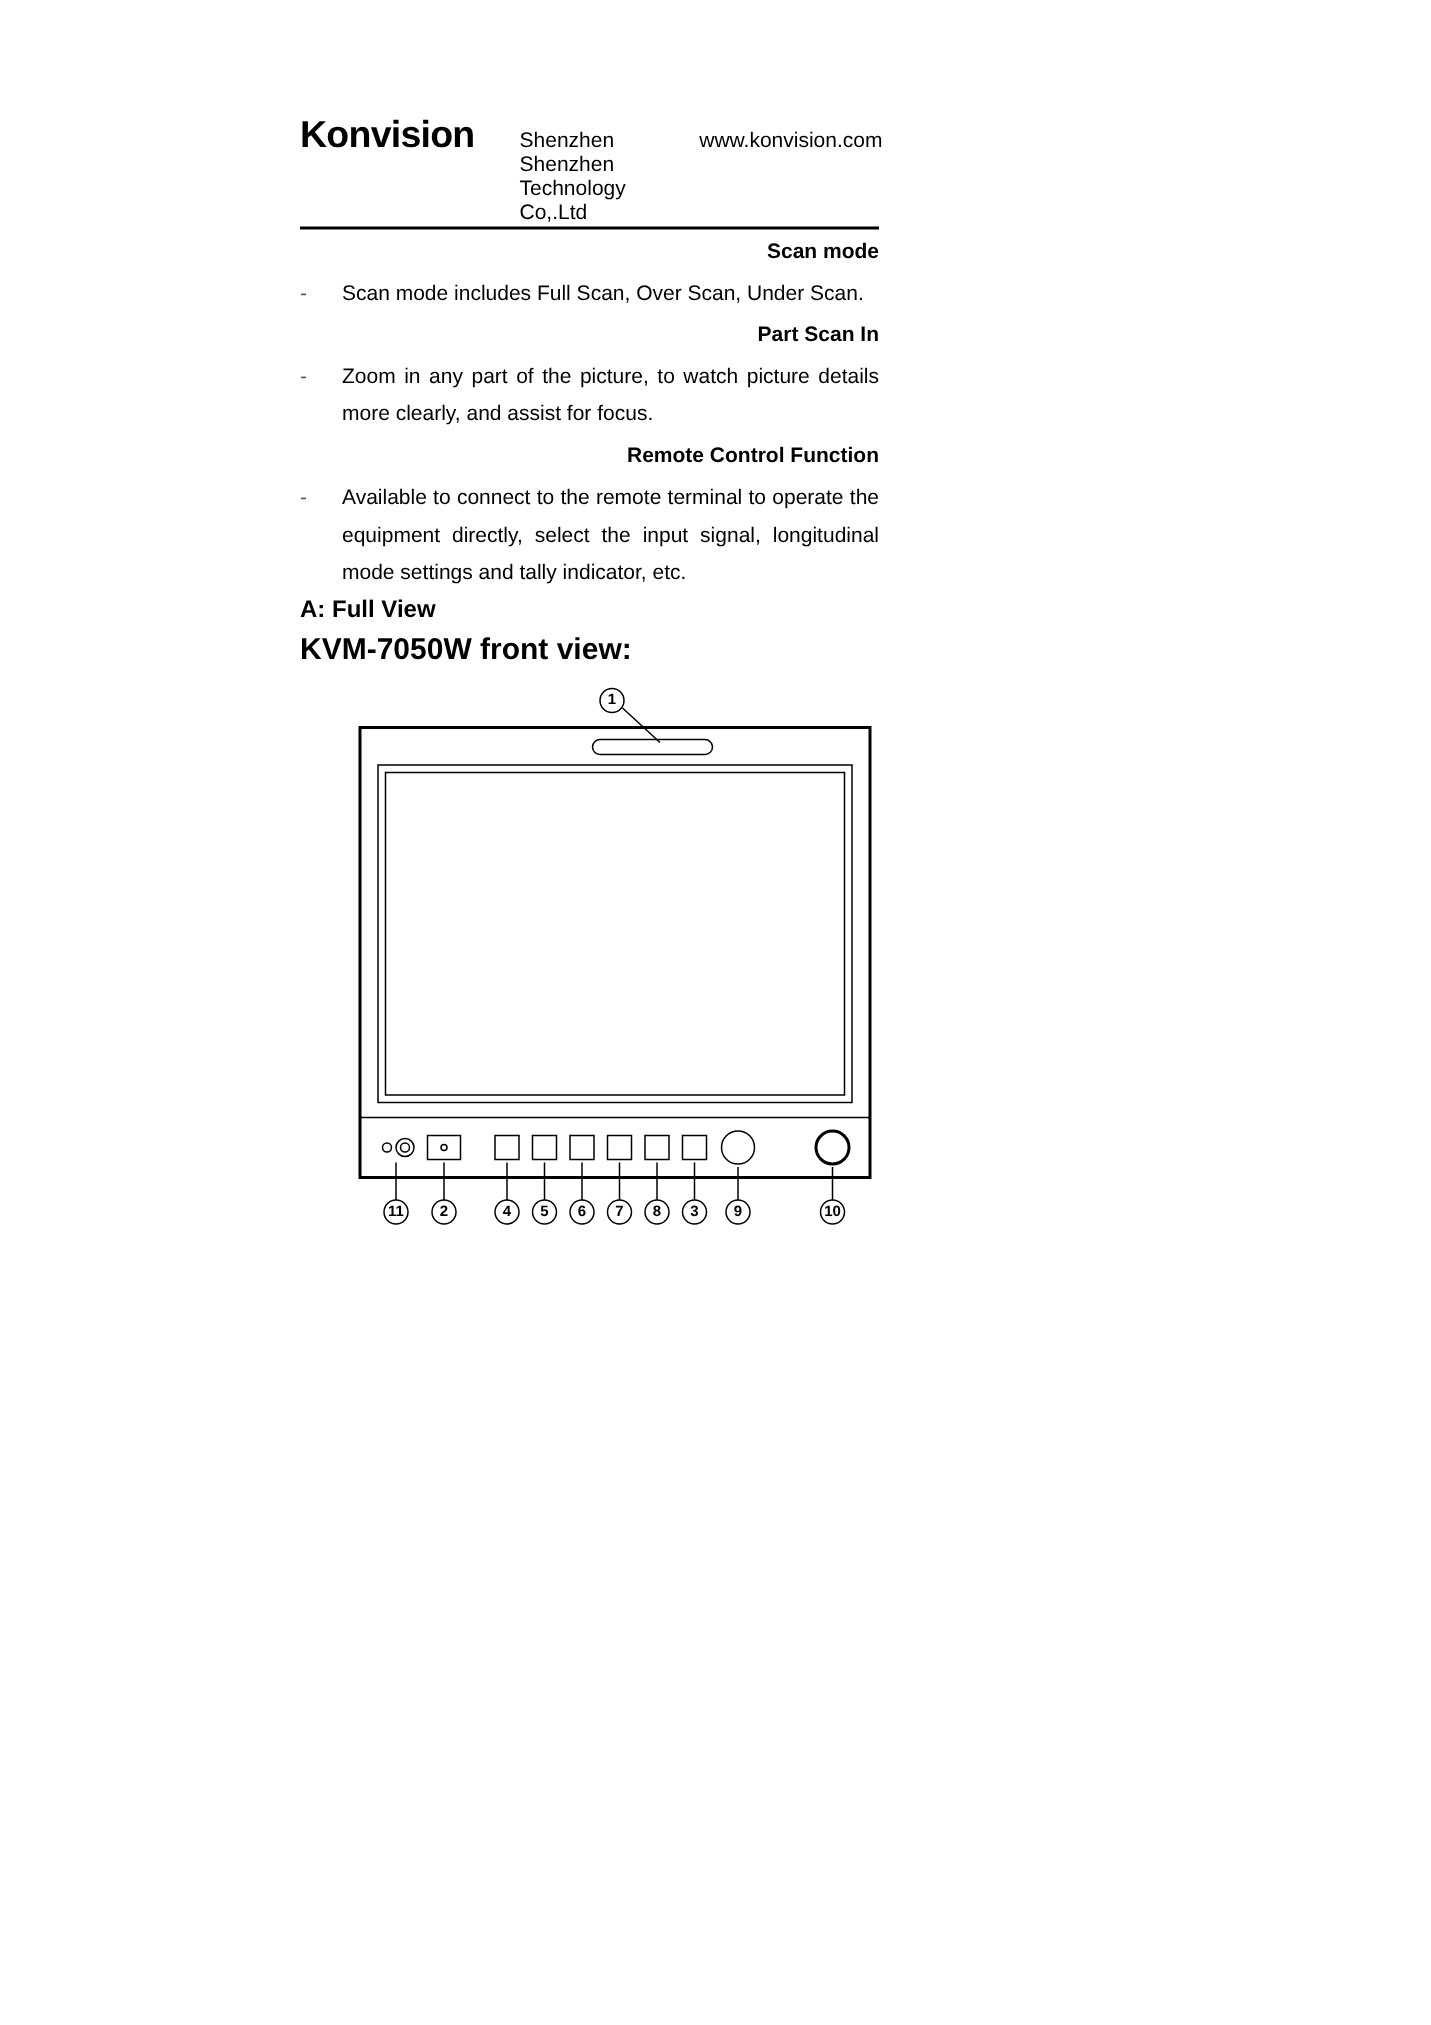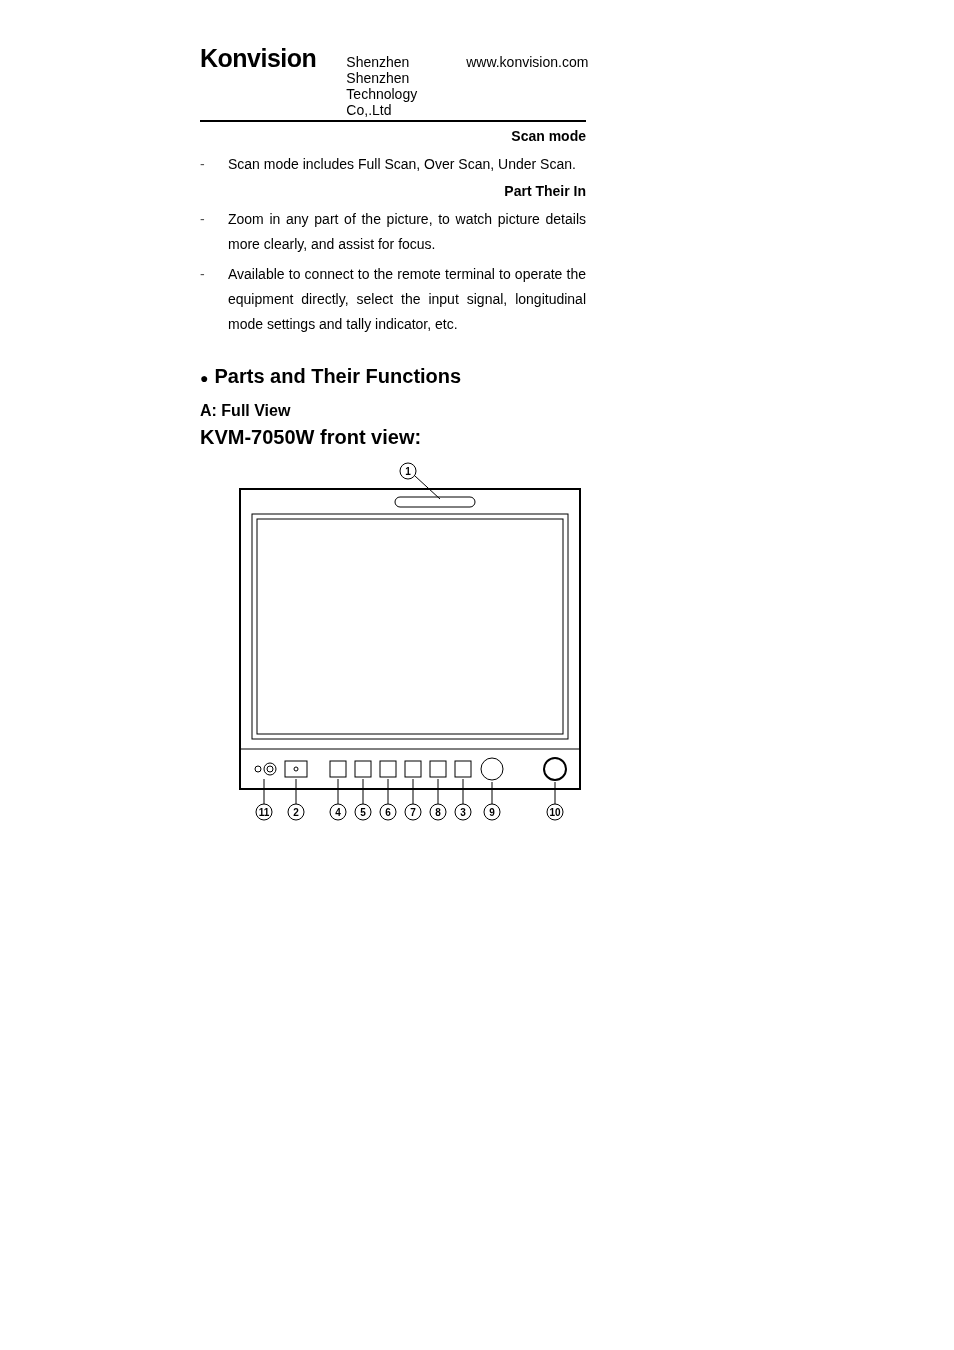--- a/index.html
+++ b/index.html
@@ -4,21 +4,21 @@
 <style>
   body {
     margin: 0;
     padding: 0;
     background: #fff;
     font-family: Arial, sans-serif;
     color: #000;
     width: 954px;
   }
   .page {
-    padding: 44px 200px 60px 200px;
+    padding: 76px 200px 60px 200px;
     box-sizing: border-box;
     width: 786px;
   }
   .header-row {
     display: flex;
     align-items: baseline;
     border-bottom: 2px solid #000;
     padding-bottom: 2px;
     margin-bottom: 6px;
   }
@@ -118,34 +118,32 @@
     <span class="header-company">Shenzhen Shenzhen Technology Co,.Ltd</span>
     <span class="header-url">www.konvision.com</span>
   </div>
 
   <div class="section-title">Scan mode</div>
   <div class="bullet-row">
     <div class="bullet-dash">-</div>
     <div class="bullet-text">Scan mode includes Full Scan, Over Scan, Under Scan.</div>
   </div>
 
-  <div class="section-title">Part Their In</div>
+  <div class="section-title">Part Scan In</div>
   <div class="bullet-row">
     <div class="bullet-dash">-</div>
     <div class="bullet-text">Zoom in any part of the picture, to watch picture details more clearly, and assist for focus.</div>
   </div>
 
+  <div class="section-title">Remote Control Function</div>
   <div class="bullet-row">
     <div class="bullet-dash">-</div>
     <div class="bullet-text">Available to connect to the remote terminal to operate the equipment directly, select the input signal, longitudinal mode settings and tally indicator, etc.</div>
   </div>
 
-  <div class="main-heading">
-    <span class="dot">●</span><span>Parts and Their Functions</span>
-  </div>
   <div class="sub-heading">A: Full View</div>
   <div class="model-label">KVM-7050W front view:</div>
 
   <div class="diagram-wrap">
     <svg width="420" height="390" viewBox="0 0 420 390">
 
       <circle class="callout-circle" cx="208" cy="12" r="8"></circle>
       <text class="callout-text" x="208" y="12">1</text>
       <line class="thinline" x1="215" y1="17" x2="240" y2="40"></line>
 

